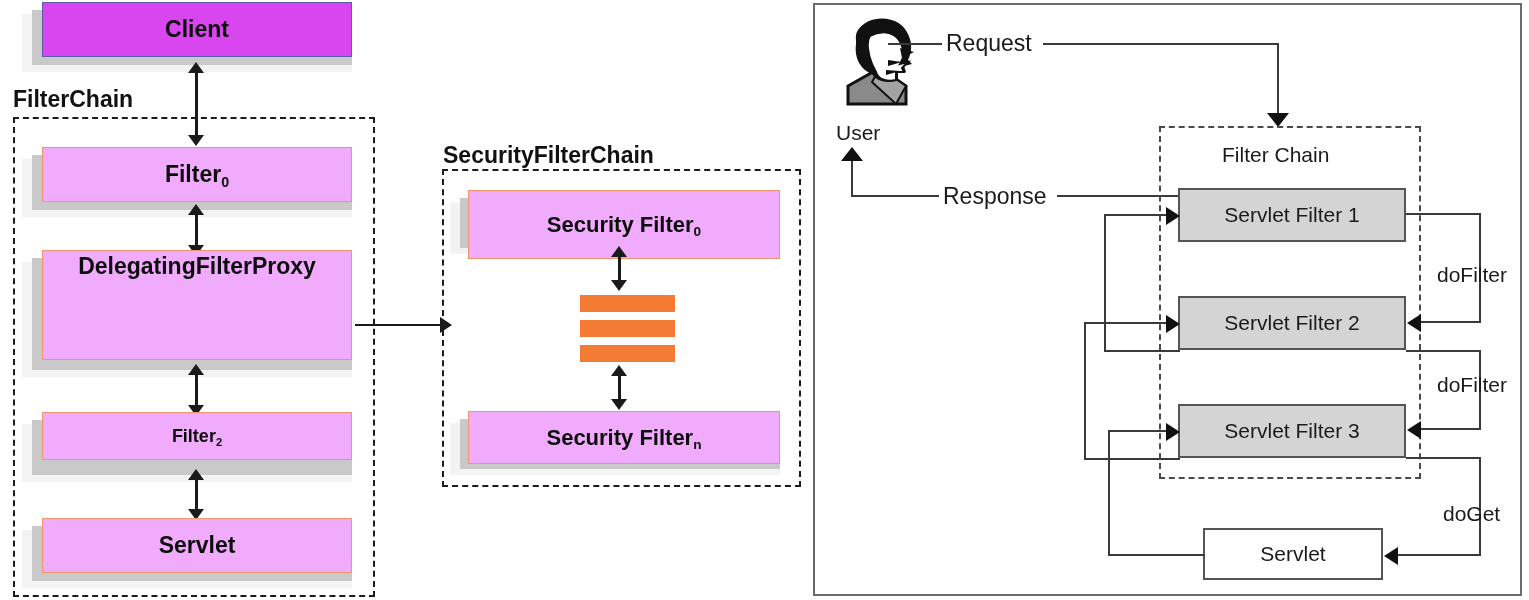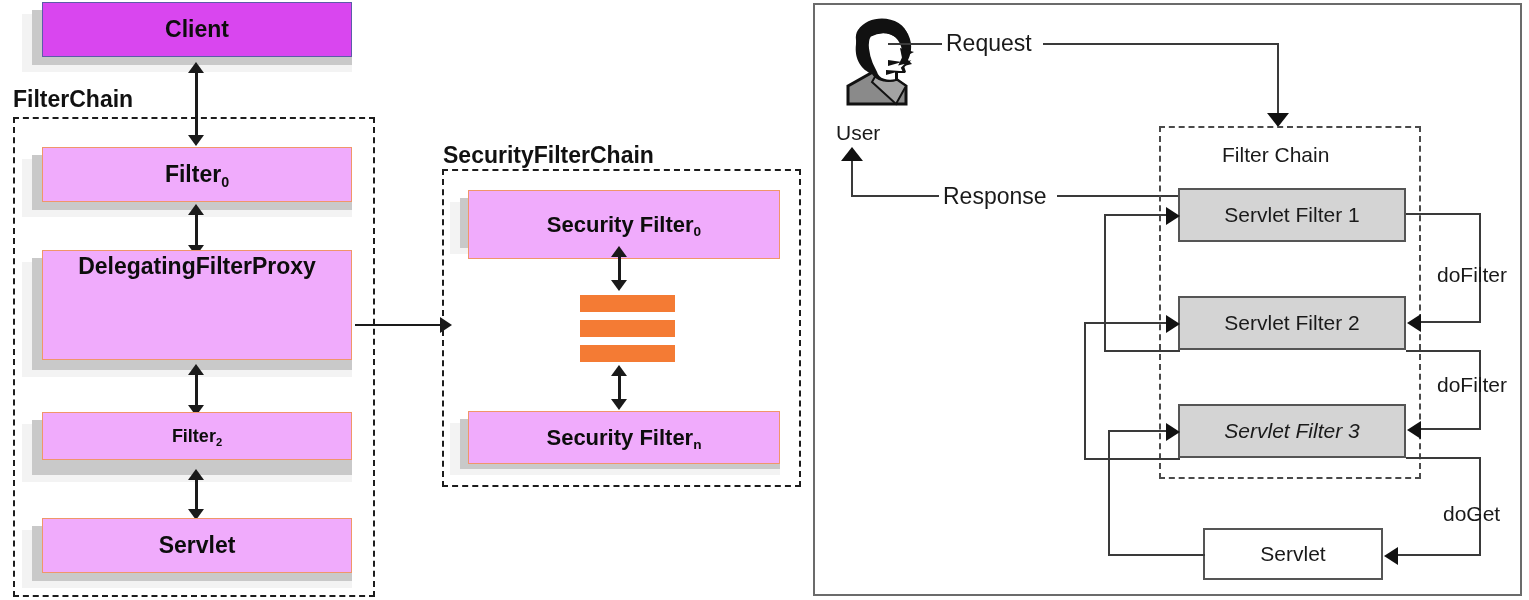--- a/index.html
+++ b/index.html
@@ -182,21 +182,21 @@
   <div class="rlabel" style="left:1222px;top:143px;font-size:21px;">Filter Chain</div>
 
   <div class="greybox" style="left:1178px;top:188px;width:228px;height:54px;font-size:21px;">
     <span>Servlet Filter 1</span>
   </div>
 
   <div class="greybox" style="left:1178px;top:296px;width:228px;height:54px;font-size:21px;">
     <span>Servlet Filter 2</span>
   </div>
 
-  <div class="greybox" style="left:1178px;top:404px;width:228px;height:54px;font-size:21px;font-style:italic;">
+  <div class="greybox" style="left:1178px;top:404px;width:228px;height:54px;font-size:21px;">
     <span>Servlet Filter 3</span>
   </div>
 
   <div class="whitebox" style="left:1203px;top:528px;width:180px;height:52px;font-size:21px;">
     <span>Servlet</span>
   </div>
 
   <div class="thinH" style="left:1406px;top:213px;width:75px;"></div>
   <div class="thinV" style="left:1479px;top:213px;height:110px;"></div>
   <div class="thinH" style="left:1421px;top:321px;width:60px;"></div>

